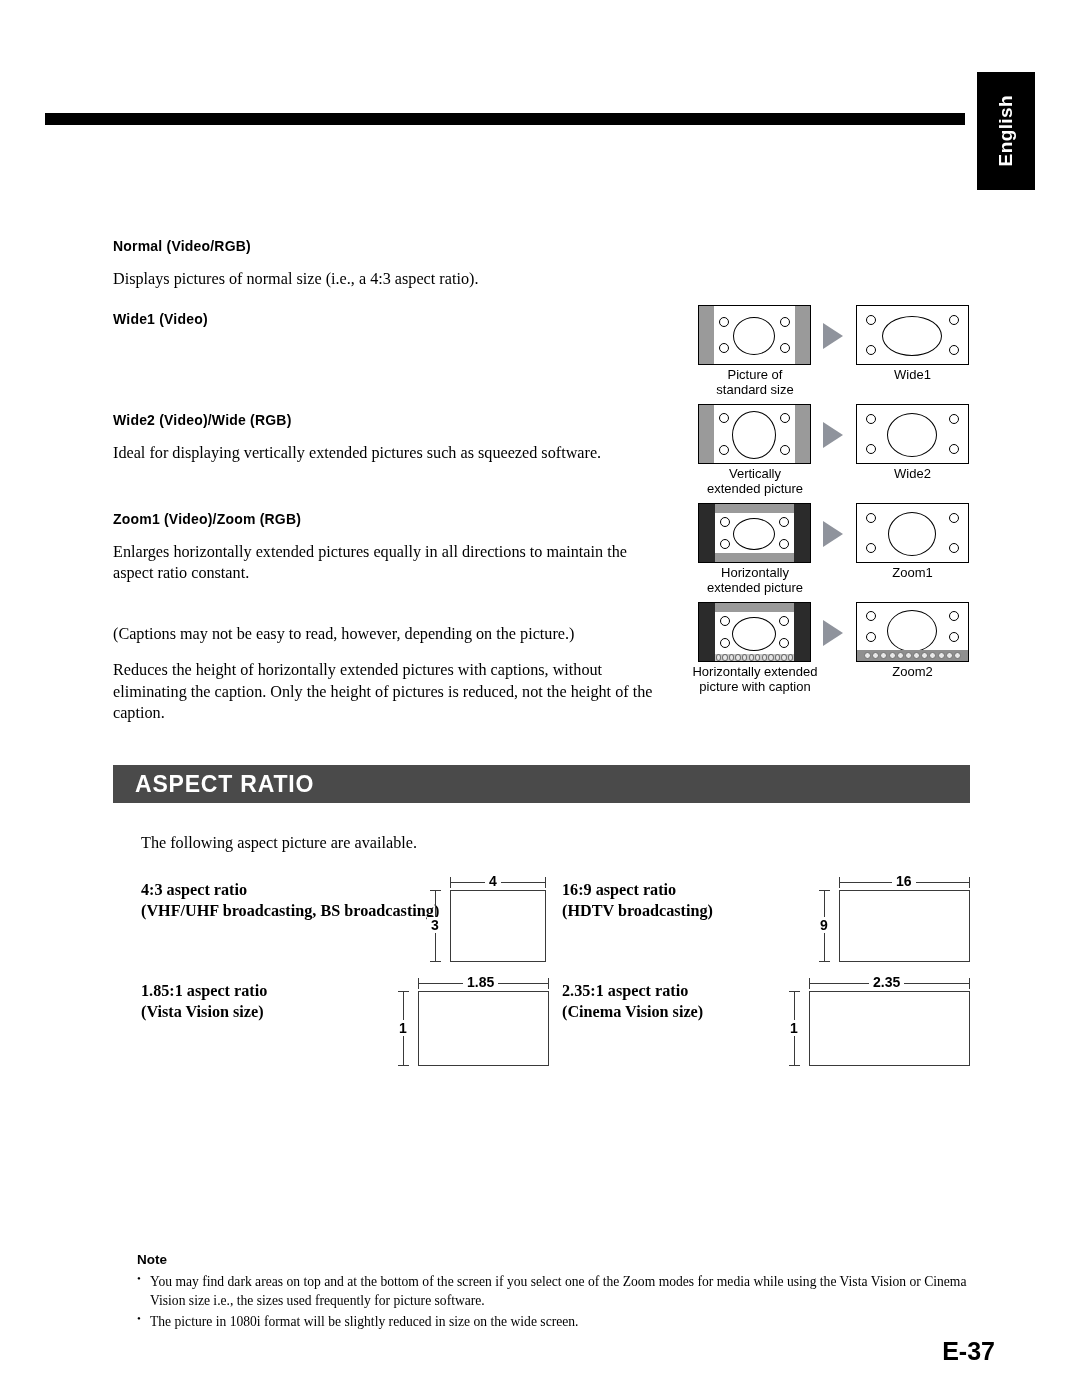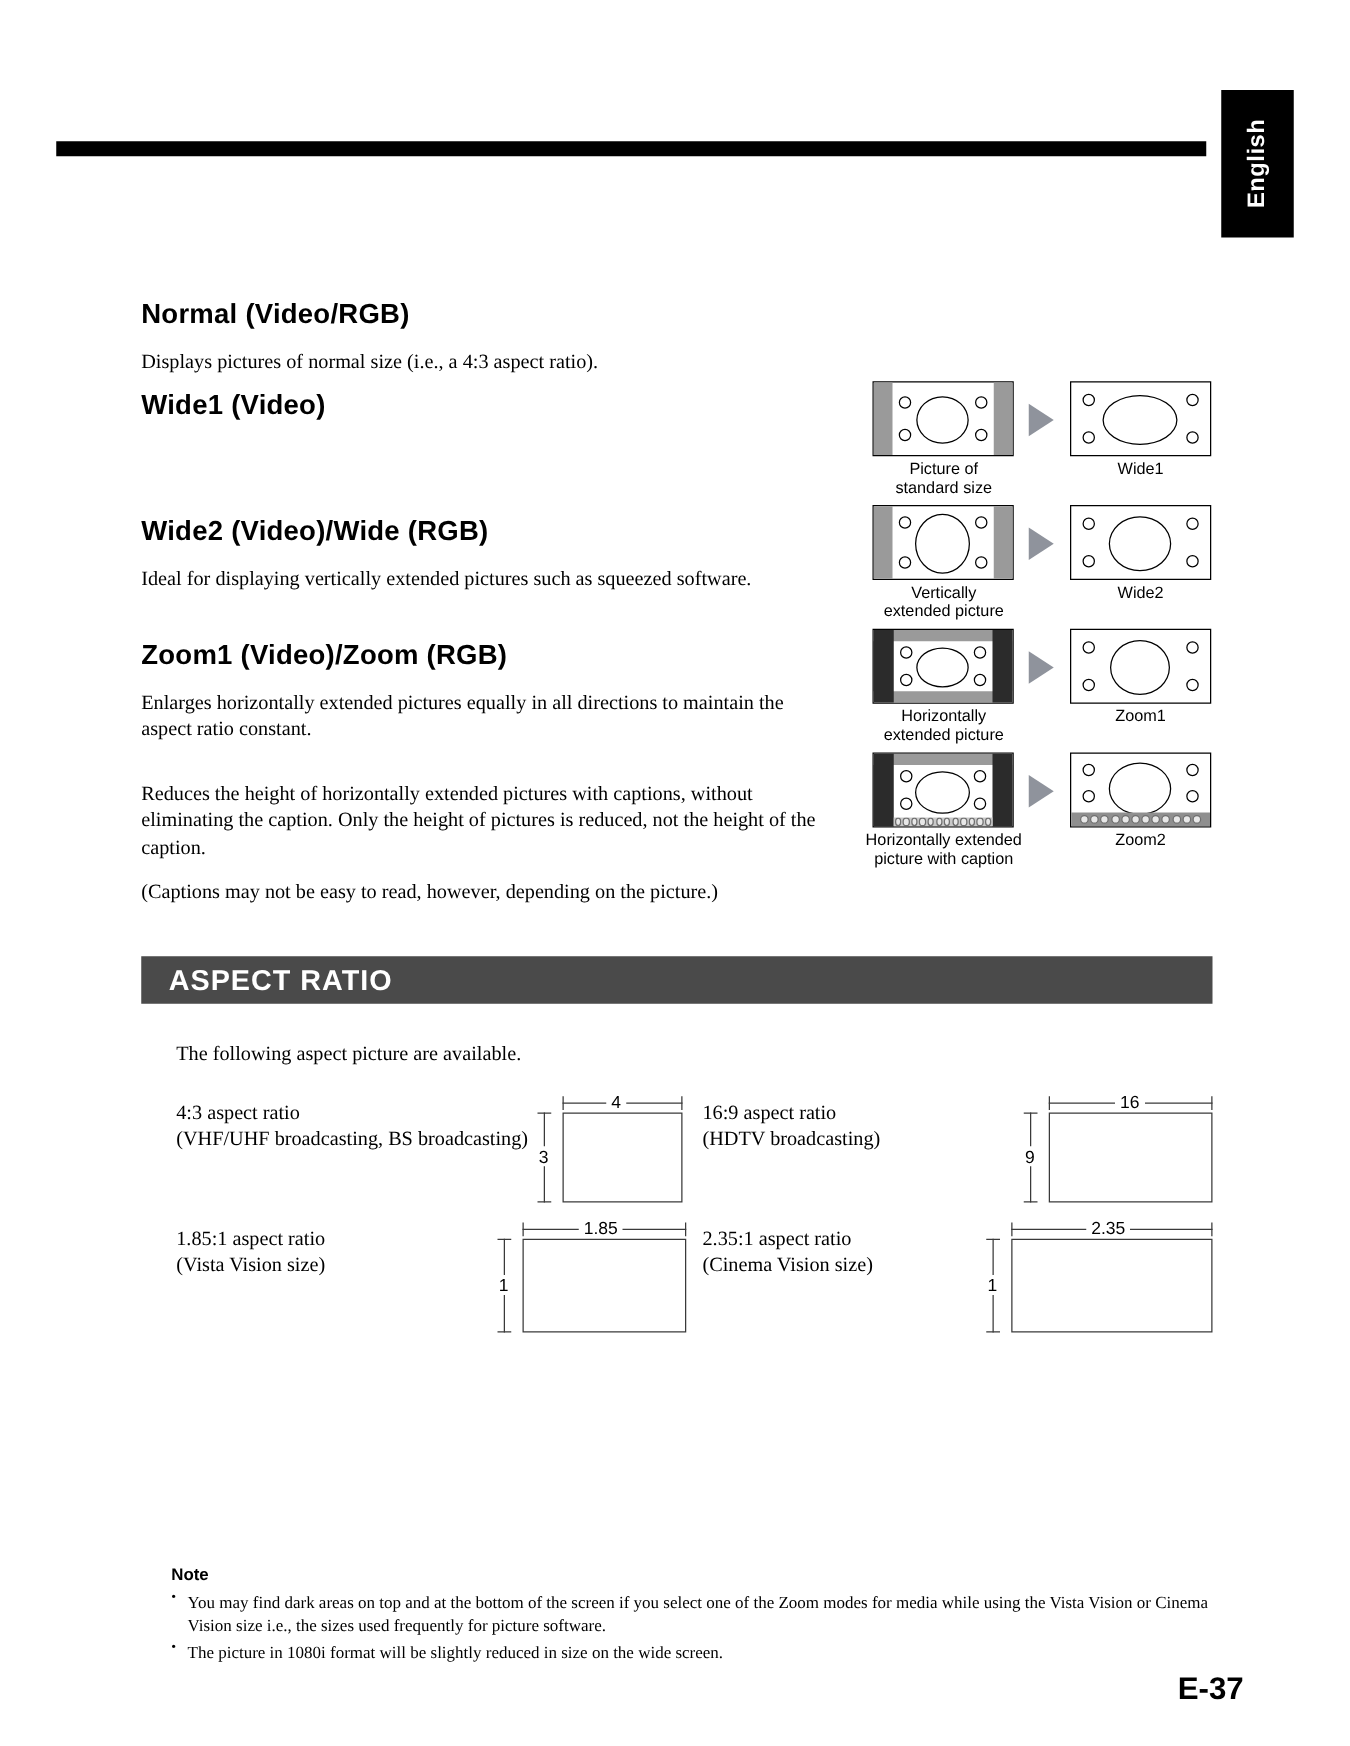--- a/index.html
+++ b/index.html
@@ -28,21 +28,21 @@
   .banner span{
     color:#fff;font-family:"Liberation Sans",sans-serif;font-weight:bold;
     font-size:23px;letter-spacing:.8px;margin-left:22px;
   }
   #banner-screen{left:113px;top:182px;width:857px;height:38px;}
   #banner-aspect{left:113px;top:765px;width:857px;height:38px;}
 
   
   .txtcol{position:absolute;left:113px;width:575px;}
   h3.sub{
-    font-family:"Liberation Sans",sans-serif;font-weight:bold;font-size:22px;
+    font-family:"Liberation Sans",sans-serif;font-weight:bold;font-size:14px;
     margin:0;color:#000;letter-spacing:.2px;
   }
   p.body{
     font-family:"Liberation Serif",serif;font-size:16.2px;margin:0;
     line-height:1.32;color:#000;
   }
   .indent{margin-left:28px;}
 
   
   .illus{position:absolute;left:686px;top:305px;width:290px;}
@@ -76,21 +76,21 @@
     border-left:20px solid #8f939c;}
 
   .ilabel{
     position:absolute;font-family:"Liberation Sans",sans-serif;font-size:13px;
     text-align:center;line-height:1.18;color:#000;
   }
   .ilabel.src-lab{left:-12px;top:62px;width:162px;}
   .ilabel.dst-lab{left:160px;top:62px;width:133px;}
 
   
-  .ar{position:absolute;}
+  .ar{position:absolute;font-weight:bold;}
   .ar-text{font-family:"Liberation Serif",serif;font-size:16.2px;line-height:1.32;}
   .ar-fig{position:absolute;}
   .ar-box{position:absolute;border:1.7px solid #3a3a3a;background:#fff;box-sizing:border-box;}
 
   .dim-h{position:absolute;height:1px;background:#3a3a3a;}
   .dim-v{position:absolute;width:1px;background:#3a3a3a;}
   .tick-v{position:absolute;width:1px;height:11px;background:#3a3a3a;}
   .tick-h{position:absolute;height:1px;width:11px;background:#3a3a3a;}
   .dim-lab{
     position:absolute;font-family:"Liberation Sans",sans-serif;font-size:14px;
@@ -140,22 +140,22 @@
     <h3 class="sub">Wide2 (Video)/Wide (RGB)</h3>
     <p class="body indent" style="margin-top:15px">Ideal for displaying vertically extended pictures such as squeezed software.</p>
   </div>
 
   <div class="txtcol" style="top:511px">
     <h3 class="sub">Zoom1 (Video)/Zoom (RGB)</h3>
     <p class="body indent" style="margin-top:15px;width:549px">Enlarges horizontally extended pictures equally in all directions to maintain the aspect ratio constant.</p>
   </div>
 
   <div class="txtcol" style="top:610px">
+    <p class="body indent" style="margin-top:14px">(Captions may not be easy to read, however, depending on the picture.)</p>
     <p class="body indent" style="margin-top:15px;width:552px">Reduces the height of horizontally extended pictures with captions, without eliminating the caption.  Only the height of pictures is reduced, not the height of the caption.</p>
-    <p class="body indent" style="margin-top:14px">(Captions may not be easy to read, however, depending on the picture.)</p>
   </div>
 
   <div class="illus">
 
     <div class="irow">
       <div class="screen src">
         <div class="sidebar-l gray" style="width:15px"></div>
         <div class="sidebar-r gray" style="width:15px"></div>
         <div class="circ" style="left:34px;top:11px;width:40px;height:36px"></div>
         <div class="dot" style="left:20px;top:11px"></div>

